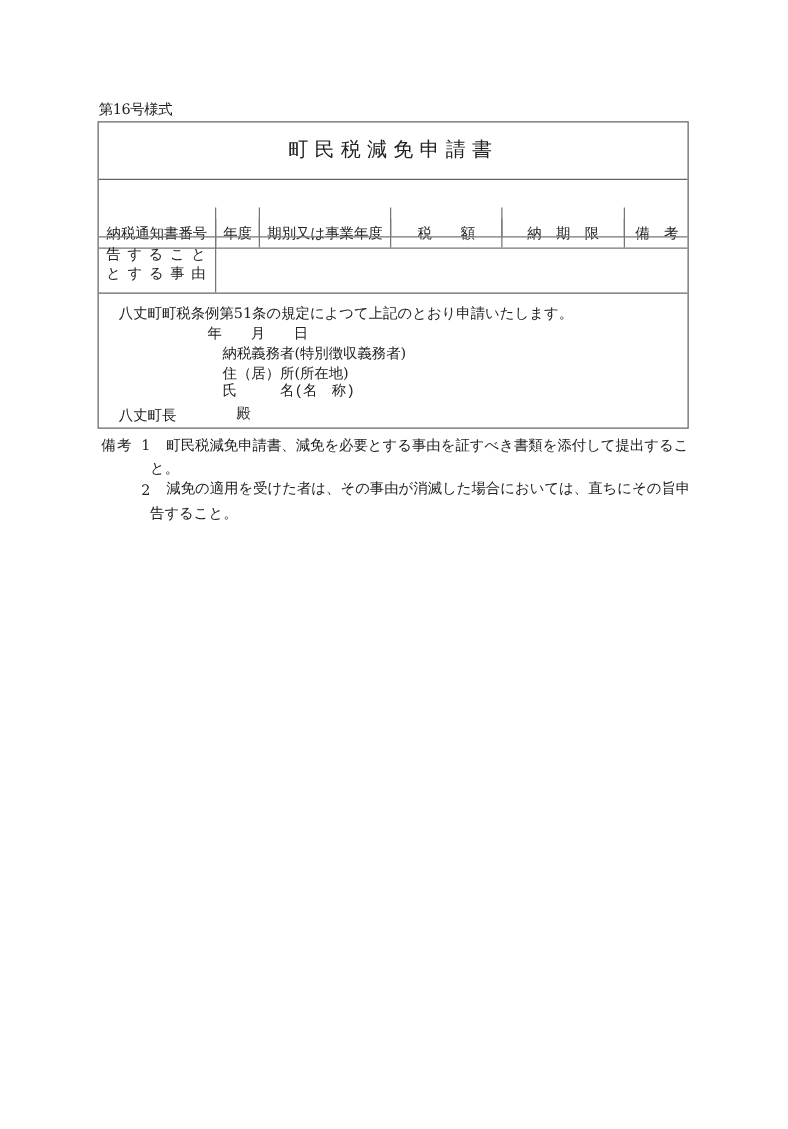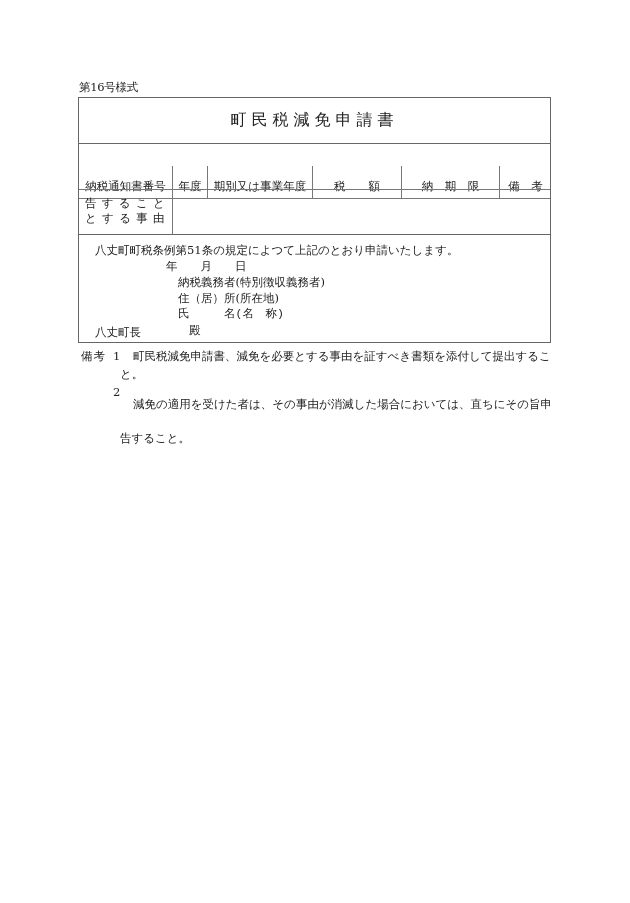--- a/index.html
+++ b/index.html
@@ -82,16 +82,16 @@
 
 <div class="notes">
   <div class="note-label">備考</div>
   <div class="note-item" style="top:0;">
     <span class="note-num">1</span>
     <span class="note-text" style="top:0;">町民税減免申請書、減免を必要とする事由を証すべき書類を添付して提出するこ</span>
     <span class="note-text note-cont" style="top:18px;">と。</span>
   </div>
   <div class="note-item" style="top:36px;">
     <span class="note-num">2</span>
-    <span class="note-text" style="top:12px;">減免の適用を受けた者は、その事由が消滅した場合においては、直ちにその旨申</span>
-    <span class="note-text note-cont" style="top:18px;margin-top:28px;">告すること。</span>
+    <span class="note-text" style="top:0;font-family:Liberation Mono, monospace;">減免の適用を受けた者は、その事由が消滅した場合においては、直ちにその旨申</span>
+    <span class="note-text note-cont" style="top:18px;">告すること。</span>
   </div>
 </div>
 
 </body></html>

